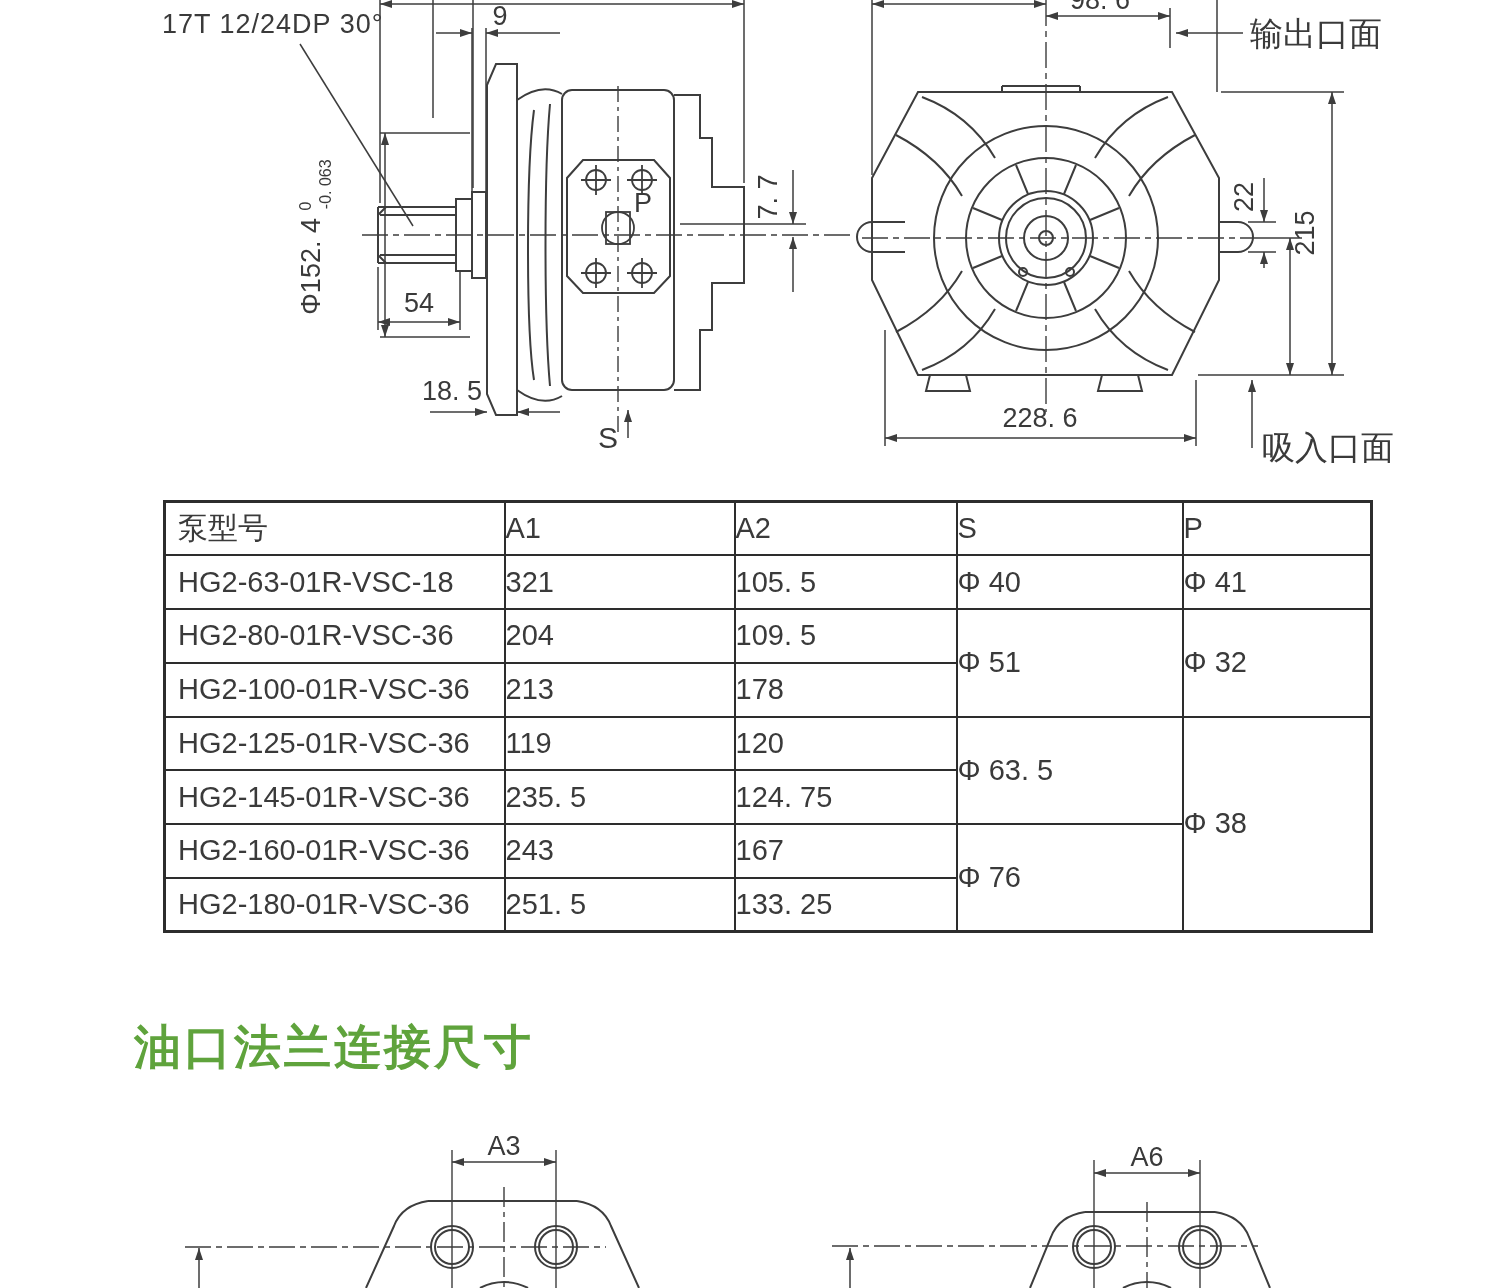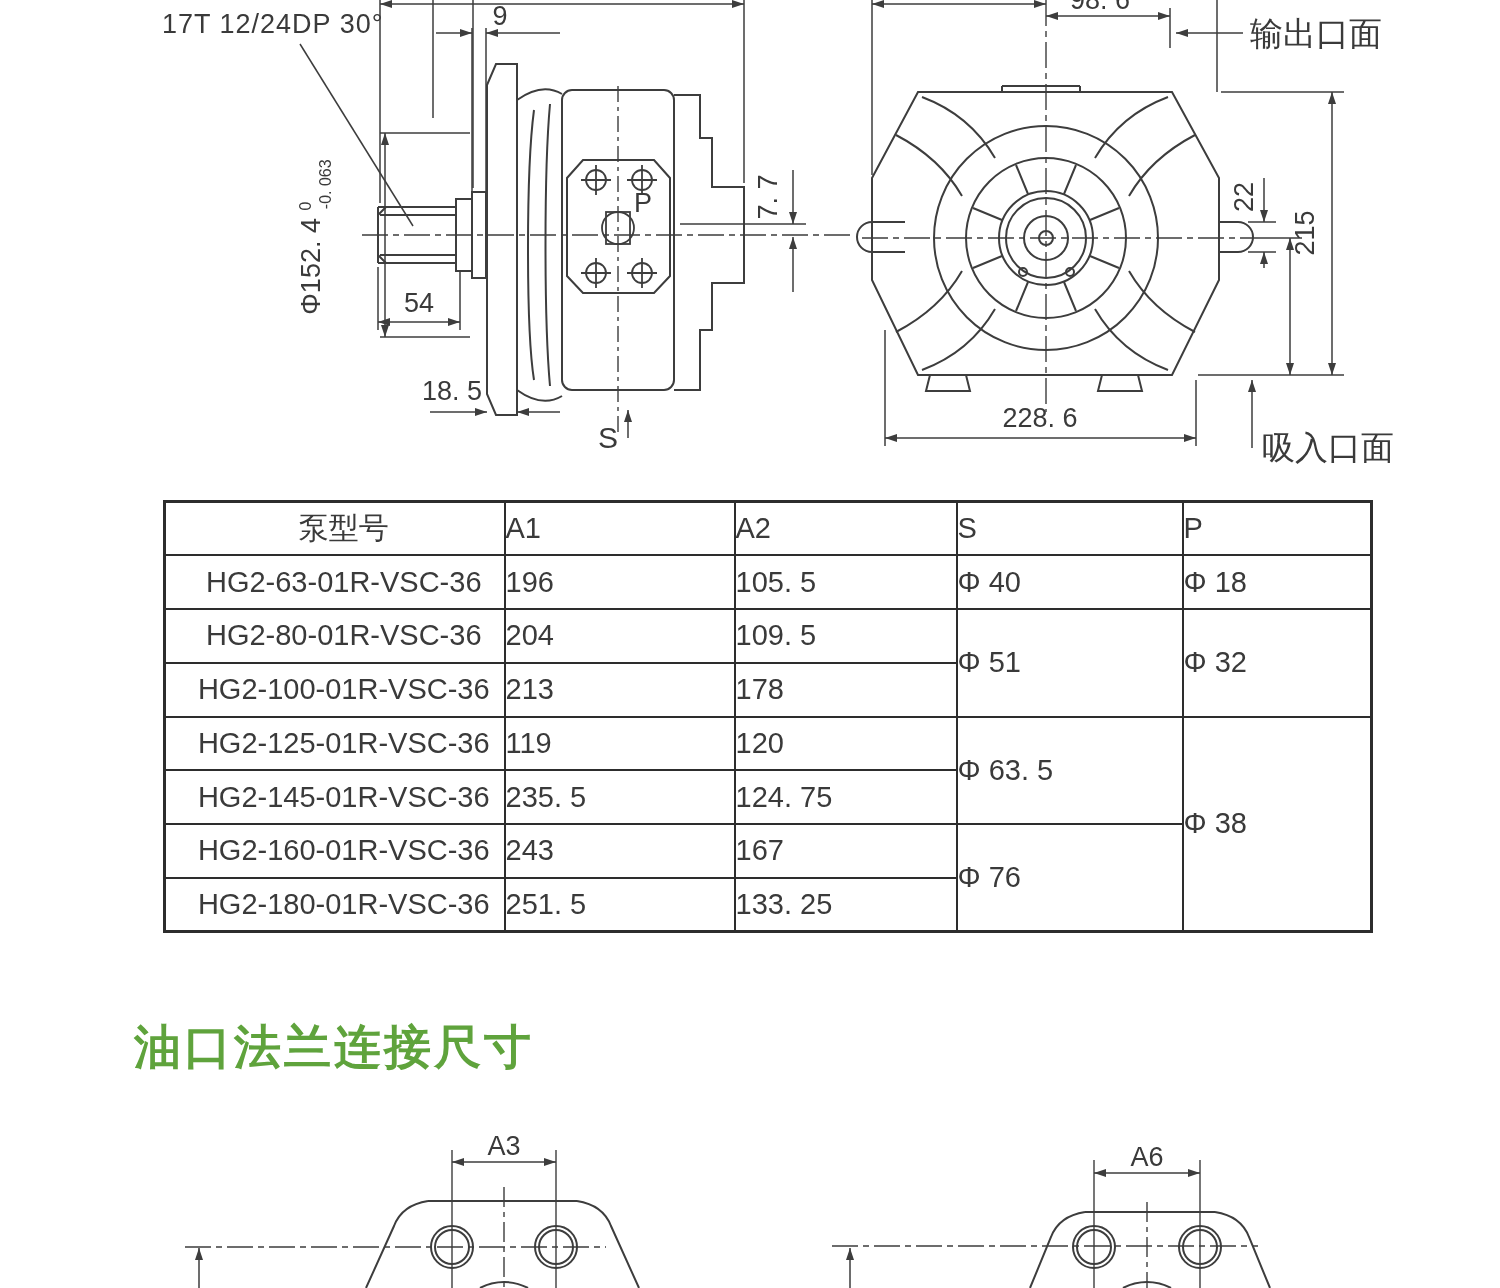--- a/index.html
+++ b/index.html
@@ -19,21 +19,21 @@
     font-size:29px;color:#3a3a3a;
     border:3px solid #2d2d2d;
   }
   table.dim-table th, table.dim-table td{
     border:2.5px solid #2d2d2d;
     text-align:left;vertical-align:middle;
     font-weight:normal;padding:0;
     overflow:hidden;white-space:nowrap;
   }
   table.dim-table tr{height:53.75px;}
-  table.dim-table .c-model{text-align:center;padding-left:18px;}
+  table.dim-table .c-model{text-align:left;padding-left:12px;}
   table.dim-table th.c-model{font-size:30px;}
 
   .section-heading{
     position:absolute;left:134px;top:1016px;
     font-size:47px;font-weight:bold;color:#5fa33c;
     letter-spacing:3px;
   }
 </style>
 </head>
 <body>
@@ -218,25 +218,25 @@
   </colgroup>
   <tbody>
       <tr>
     <th class="c-model">泵型号</th>
     <th>A1</th>
     <th>A2</th>
     <th>S</th>
     <th>P</th>
   </tr>
   <tr>
-    <td class="c-model">HG2-63-01R-VSC-36</td>
-    <td>196</td>
+    <td class="c-model">HG2-63-01R-VSC-18</td>
+    <td>321</td>
     <td>105. 5</td>
     <td>Φ 40</td>
-    <td>Φ 18</td>
+    <td>Φ 41</td>
   </tr>
   <tr>
     <td class="c-model">HG2-80-01R-VSC-36</td>
     <td>204</td>
     <td>109. 5</td>
     <td rowspan="2">Φ 51</td>
     <td rowspan="2">Φ 32</td>
   </tr>
   <tr>
     <td class="c-model">HG2-100-01R-VSC-36</td>

